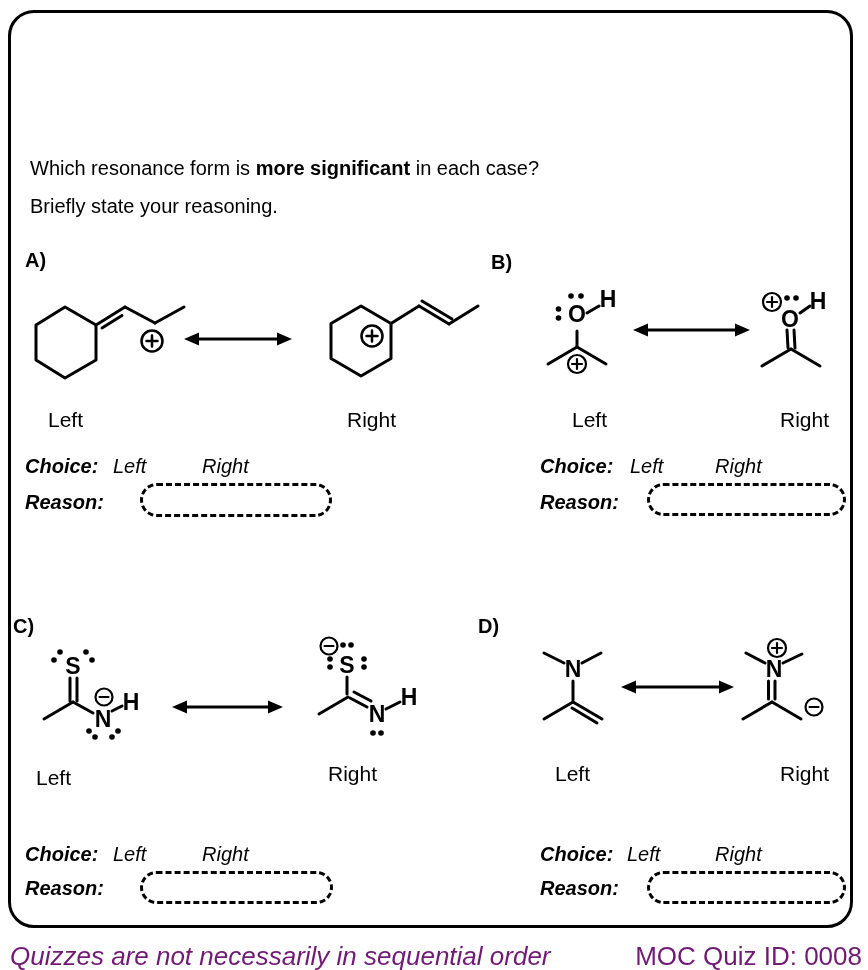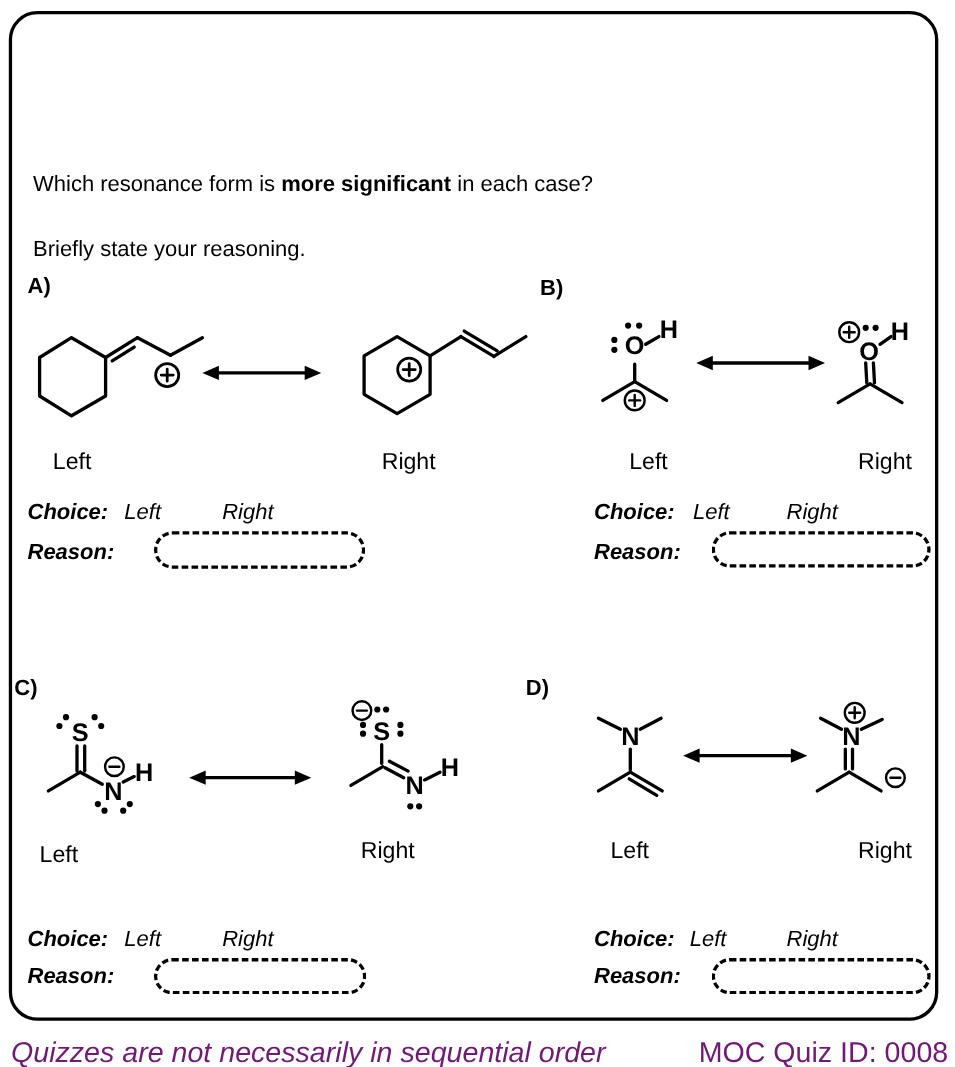--- a/index.html
+++ b/index.html
@@ -23,21 +23,21 @@
   svg .atom{font-family:"Liberation Sans",sans-serif;font-weight:bold;font-size:23px;fill:#000;text-anchor:middle;}
   svg .arrowln{stroke:#000;stroke-width:3;}
   svg .arrowhd{fill:#000;stroke:none;}
 </style>
 </head>
 <body>
 
 <div class="abs sheet"></div>
 
 <div class="abs qline" style="left:30px;top:156px;"><span>Which resonance form is </span><span class="b">more significant</span><span> in each case?</span></div>
-<div class="abs qline" style="left:30px;top:194px;margin-top:21px;">Briefly state your reasoning.</div>
+<div class="abs qline" style="left:30px;top:194px;">Briefly state your reasoning.</div>
 
 <div class="abs seclabel" style="left:25px;top:249px;">A)</div>
 <div class="abs seclabel" style="left:491px;top:251px;">B)</div>
 <div class="abs seclabel" style="left:13px;top:615px;">C)</div>
 <div class="abs seclabel" style="left:478px;top:615px;">D)</div>
 
 <svg class="abs" style="left:20px;top:275px;" width="470" height="110" viewBox="20 275 470 110">
   <g>
     <polygon class="ring" points="65,307 96,325 96,360 65,378 36,360 36,325"></polygon>
     <g class="bond">

